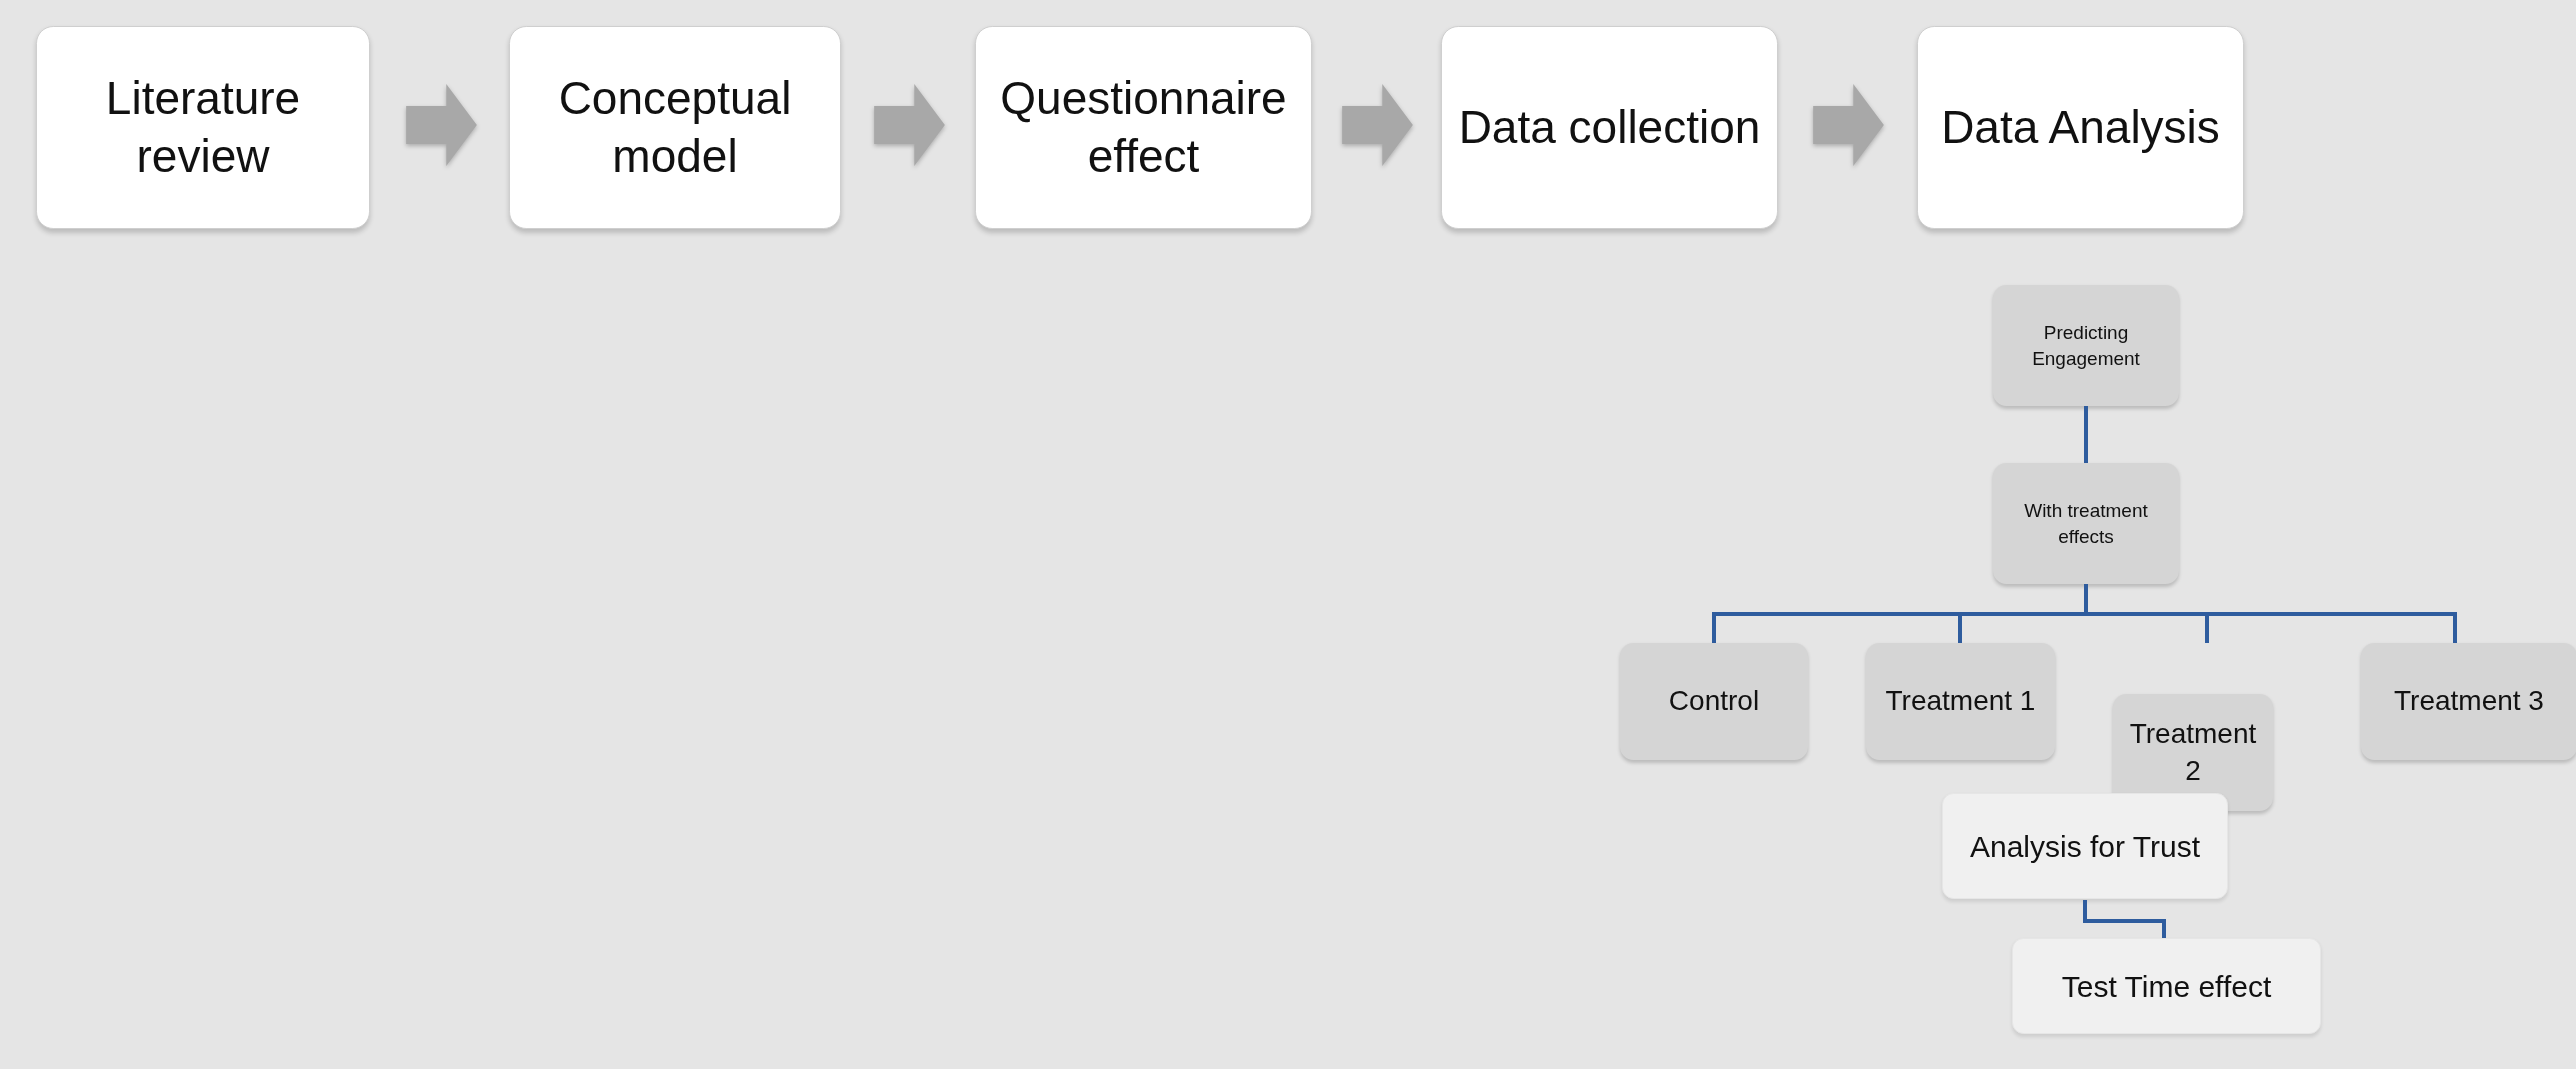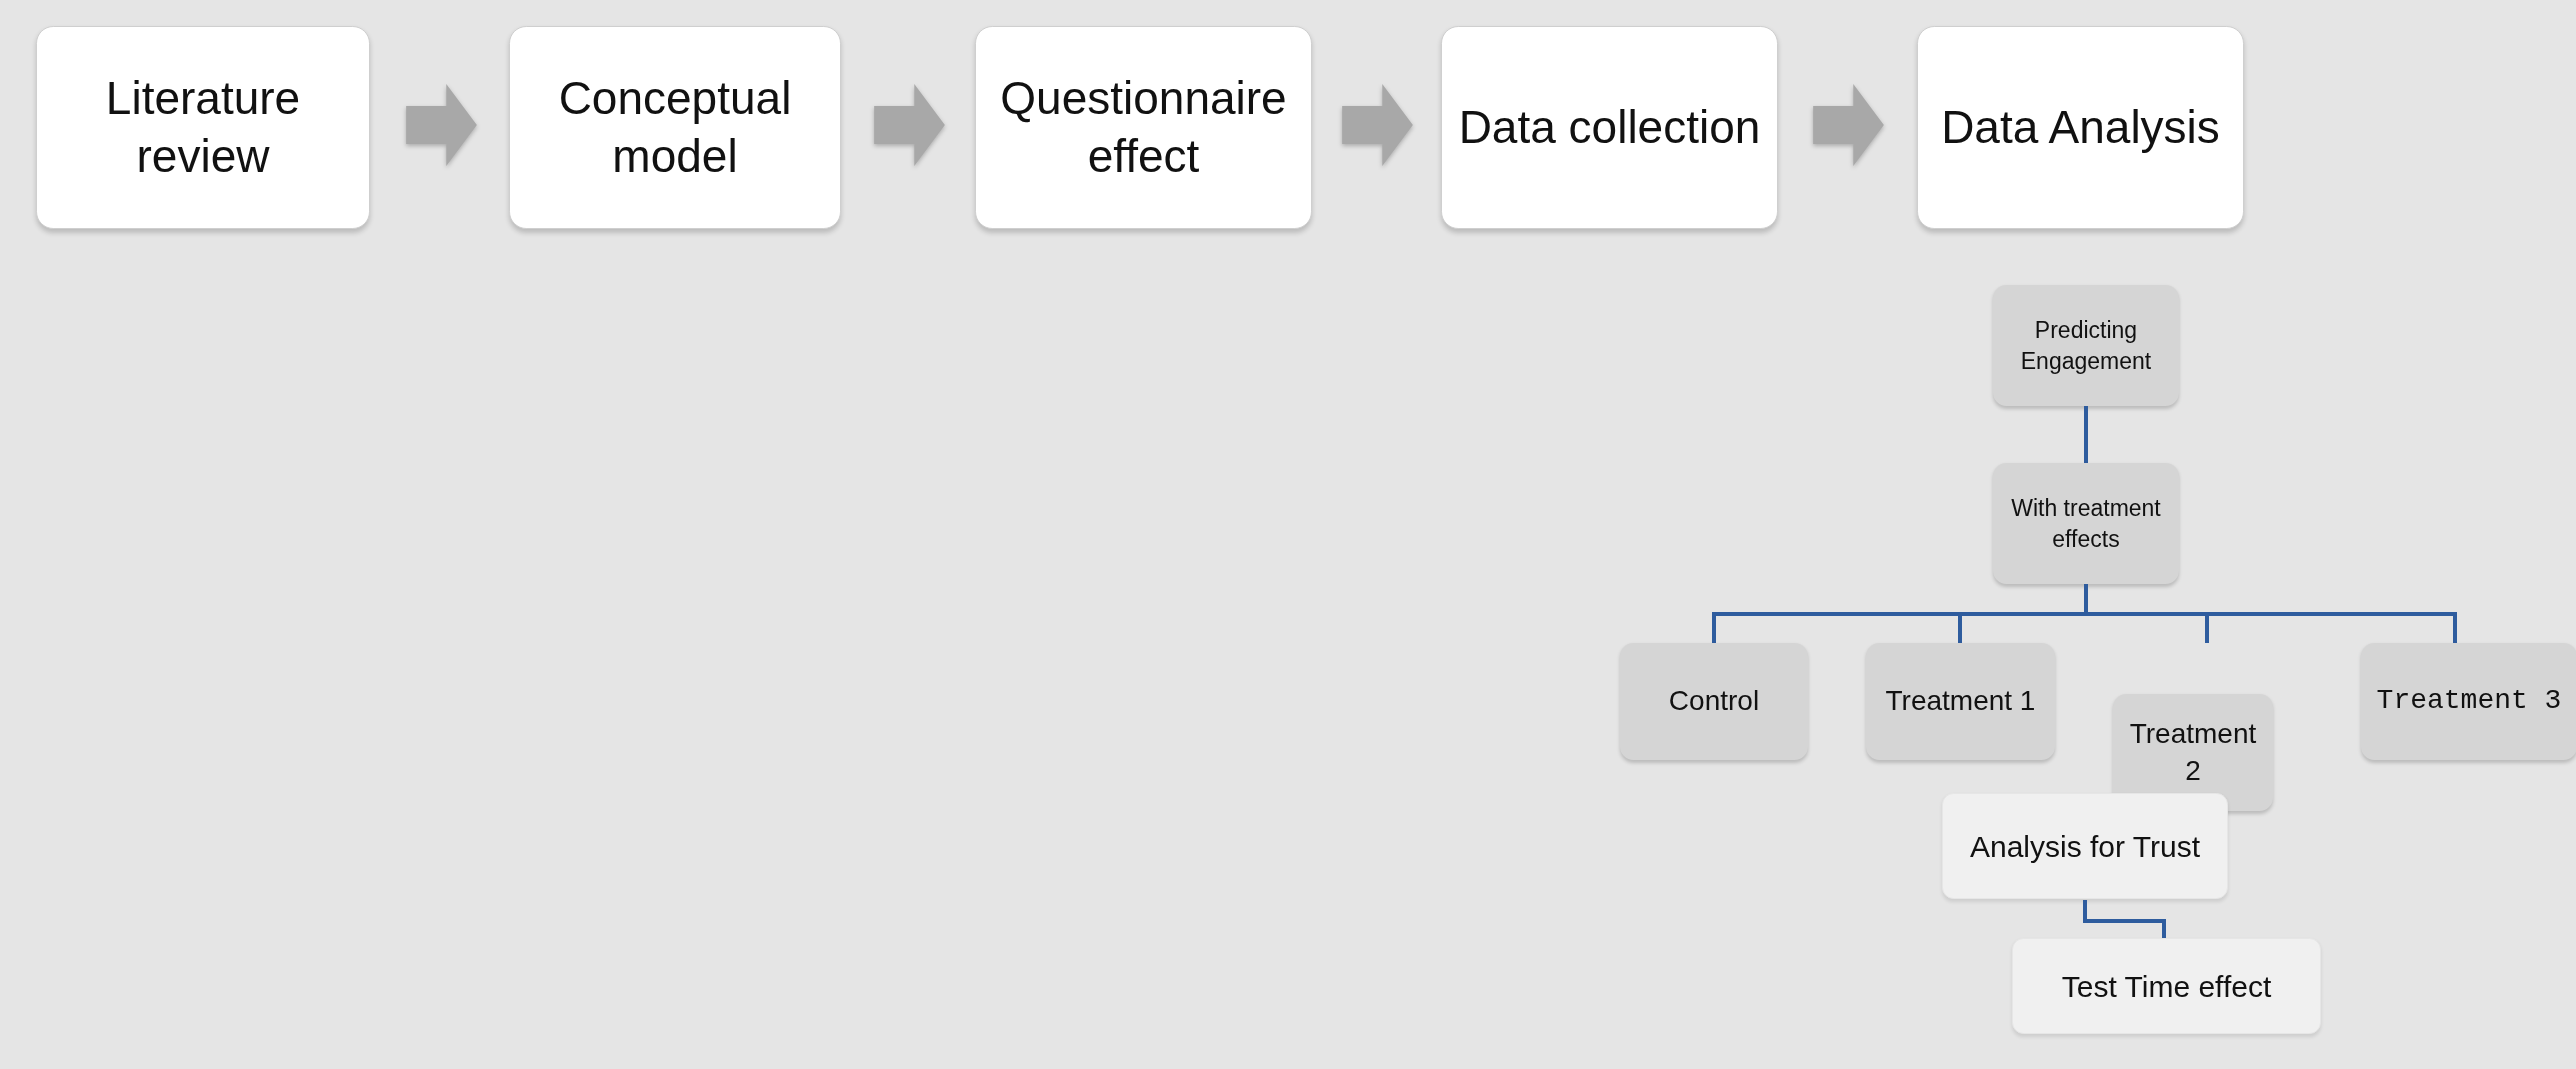--- a/index.html
+++ b/index.html
@@ -35,21 +35,21 @@
     position:absolute;
     background:var(--node-gray);
     border-radius:13.4px;
     box-shadow:0 2.9px 3.8px rgba(0,0,0,0.18);
     display:flex;align-items:center;justify-content:center;
     text-align:center;
     font-size:28px;line-height:1.3;
     box-sizing:border-box;
     padding:0 9.6px;
   }
-  .tree-box.small{font-size:23px;line-height:1.32;}
+  .tree-box.small{font-size:19px;line-height:1.32;}
   .light-box{
     position:absolute;
     background:var(--node-light);
     border:1px solid #e6e6e6;
     border-radius:11.5px;
     box-shadow:0 2.9px 3.8px rgba(0,0,0,0.10);
     display:flex;align-items:center;justify-content:center;
     text-align:center;
     font-size:30px;line-height:1.3;
     box-sizing:border-box;
@@ -118,21 +118,21 @@
 
   <div class="tree-box" style="left:1620px;top:643px;width:188px;height:117px;">
     <span>Control</span>
   </div>
   <div class="tree-box" style="left:1866px;top:643px;width:189px;height:117px;">
     <span>Treatment 1</span>
   </div>
   <div class="tree-box" style="left:2113px;top:654px;width:160px;height:117px;margin-top:40px;">
     <span>Treatment 2</span>
   </div>
-  <div class="tree-box" style="left:2361px;top:643px;width:216px;height:117px;font-family:Liberation Mono, monospace;">
+  <div class="tree-box" style="left:2361px;top:643px;width:216px;height:117px;">
     <span>Treatment 3</span>
   </div>
 
   <div class="light-box" style="left:1942px;top:793px;width:286px;height:106px;">
     <span>Analysis for Trust</span>
   </div>
 
   <div class="conn" style="left:2083px;top:900px;width:3.8px;height:23px;"></div>
   <div class="conn" style="left:2083px;top:919px;width:82px;height:3.8px;"></div>
   <div class="conn" style="left:2162px;top:919px;width:3.8px;height:23px;"></div>

